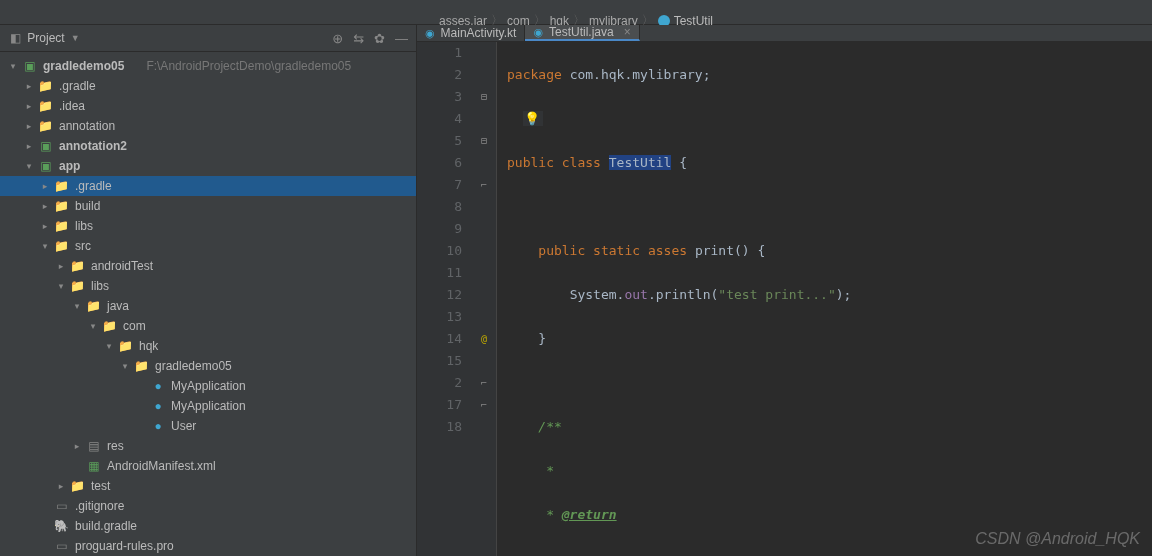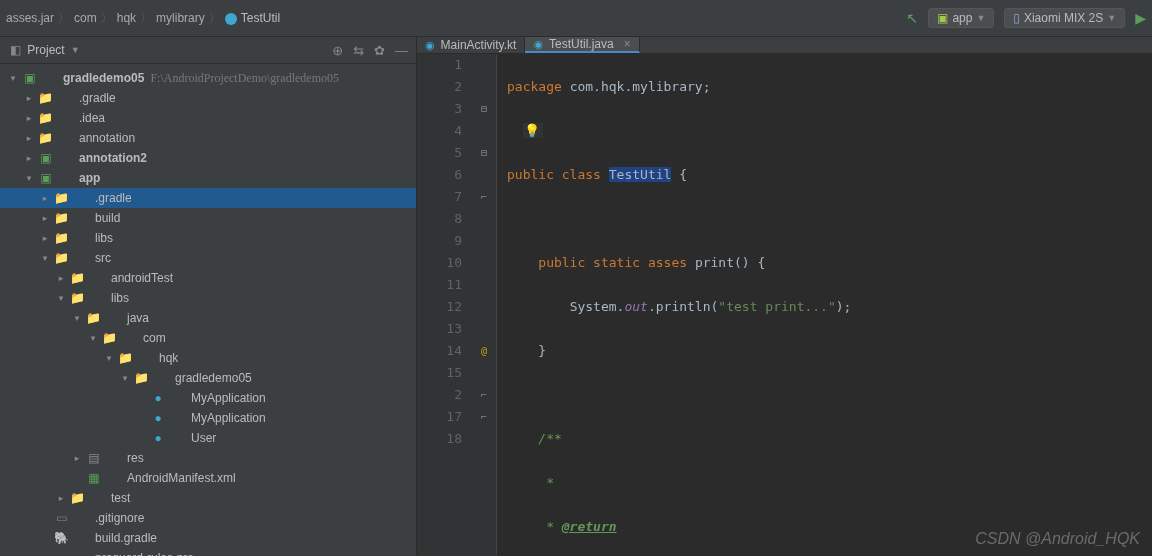--- a/index.html
+++ b/index.html
@@ -11,22 +11,23 @@
   color: #bbbbbb;
   overflow: hidden;
   position: relative;
 }
 .top-bar {
   height: 24px;
   background: #3c3f41;
   border-bottom: 1px solid #2b2b2b;
   display: flex;
   align-items: center;
-  padding: 18px 6px;
+  padding: 12px 6px;
   justify-content: space-between;
+  flex-direction: column;
 }
 .breadcrumbs { display: flex; align-items: center; gap: 4px; }
 .crumb { color: #a9a9a9; }
 .crumb-sep { color: #666; }
 .crumb-active { color: #bbbbbb; }
 .crumb-circle-icon { display:inline-block; width:12px; height:12px; border-radius:50%; background:#3fa6d0; margin-right:4px; vertical-align:middle; }
 .top-right { display: flex; align-items: center; gap: 10px; }
 .hammer-icon { color: #5a9e5a; font-size:14px; }
 .config-box, .device-box {
   background: #4b4e50; border: 1px solid #555;
@@ -67,23 +68,23 @@
 .tree-row {
   display: flex; align-items: center;
   height: 20px;
   padding-left: 6px;
   gap: 2px;
   white-space: nowrap;
 }
 .tree-row.sel { background: #215a8e; }
 .tree-arrow { width: 14px; color: #888; text-align:center; font-size:9px;}
 .tree-icon { width:16px; text-align:center; margin-right:3px;}
-.tree-label { color: #bbbbbb; margin-left: 20px; }
+.tree-label { color: #bbbbbb; }
 .tree-label.bold { font-weight: bold; }
-.tree-info { color: #777; margin-left: 4px; font-family: Liberation Serif, serif; }
+.tree-info { color: #777; margin-left: 20px; }
 .folder-icon { color: #888; }
 .folder-icon.orange { color: #d19a66; }
 .module-icon { color: #5a9e5a; }
 .file-c-icon { color: #3fa6d0; }
 .file-gr-icon { color: #5a9e5a; }
 .file-txt-icon { color: #888; }
 
 .editor-area {
   flex: 1;
   background: #2b2b2b;
@@ -116,21 +117,21 @@
 .gutter .gln { height: 22px; }
 .fold-col { width: 25px; background: #313335; border-right: 1px solid #444;}
 .fold-col .fld { height:22px; text-align:center; color:#888; font-size:10px;}
 .code {
   flex: 1; padding-left: 10px; color: #a9b7c6;
   white-space: pre;
 }
 .code .cl { height: 22px; }
 .kw { color: #cc7832; }
 .str { color: #6a8759; }
-.fld2 { color: #9876aa; font-style: italic;}
+.fld2 { color: #9876aa; }
 .cls { color: #a9b7c6; }
 .com { color: #629755; font-style: italic;}
 .doctag { color: #629755; font-style: italic; font-weight: bold; text-decoration: underline;}
 .bulb { color: #f0c040; background: #313335; padding:0 2px;}
 .hl-rect { background: #214283; }
 .at-icon { color: #bfa900; }
 
 .watermark {
   position: absolute;
   bottom: 8px; right: 12px;

